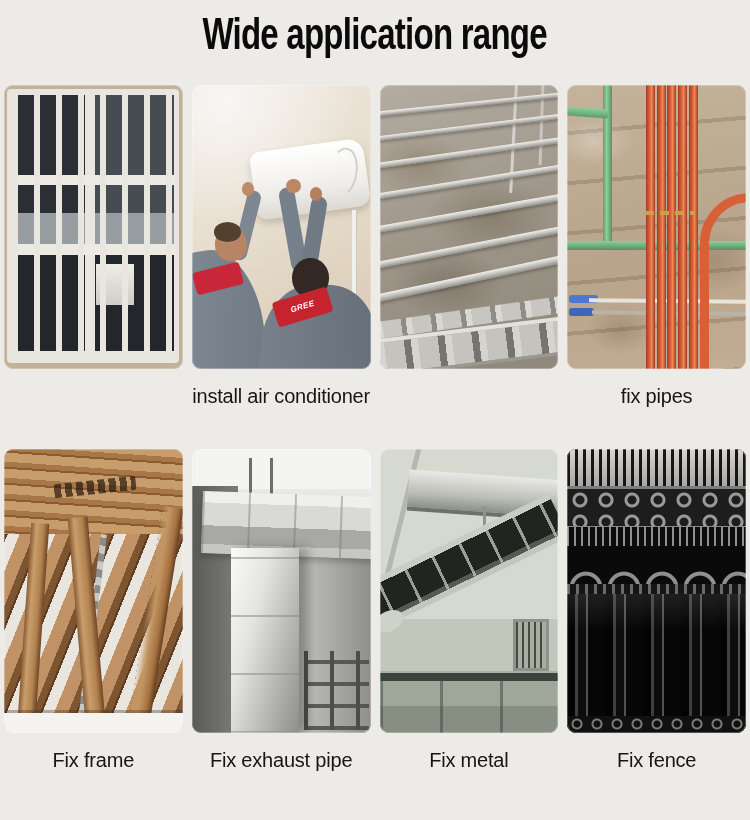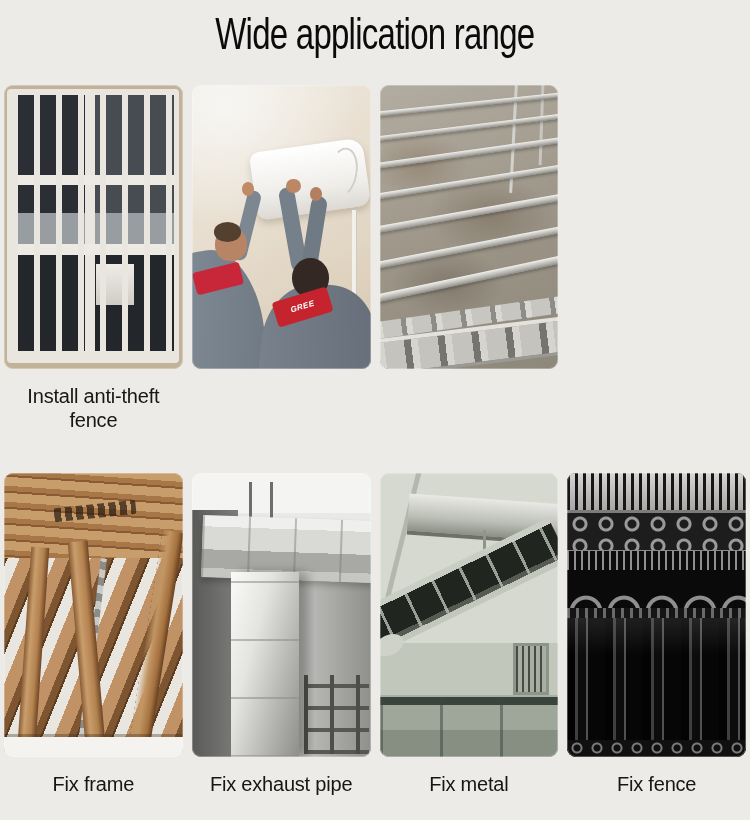--- a/index.html
+++ b/index.html
@@ -2,21 +2,21 @@
 <html><head>
 <meta charset="utf-8">
 <style>
   html,body{margin:0;padding:0;}
   .page{
     width:750px;height:820px;overflow:hidden;position:relative;
     background:#edebe8;
     font-family:"Liberation Sans", sans-serif;
   }
   
-  .title{ text-align:center; color:#0b0b0b; font-weight:normal; }
+  .title{ text-align:center; color:#0b0b0b; font-weight:bold; }
   .title .tx{ display:inline-block; transform:scaleX(.75); transform-origin:center; letter-spacing:-1px; white-space:nowrap; }
   .title1{ font-size:44px; line-height:1.16; margin-top:8px; }
   .title2{ font-size:42px; line-height:1.14; margin-top:10px; }
   
   .grid{ display:grid; grid-template-columns:repeat(4,1fr); gap:9px; padding:0 4px; margin-top:26px; }
   figure{ margin:0; }
   .photo{ height:284px; border-radius:9px; overflow:hidden; position:relative; background:#ccc; }
   .photo::after{ content:''; position:absolute; inset:0; border-radius:9px; box-shadow:inset 0 0 0 1px rgba(255,255,255,.28); pointer-events:none; }
   .photo *{ position:absolute; }
   figcaption{ text-align:center; font-size:20px; line-height:24px; color:#161616; padding:15px 0 15px; letter-spacing:-.2px; }
@@ -193,21 +193,20 @@
         <div class="win">
           <div class="band-mid"></div>
           <div class="band-low"></div>
           <div class="note"></div>
           <div class="mullion"></div>
           <div class="rail1"></div>
           <div class="rail2"></div>
           <div class="bars"></div>
         </div>
       </div>
-      <figcaption>Install anti-theft fence</figcaption>
     </figure>
 
     <figure>
       <div class="photo p2">
         <div class="ac"></div>
         <div class="pipe"></div>
         <div class="arm1"></div>
         <div class="arm2a"></div>
         <div class="arm2b"></div>
         <div class="hand1"></div>
@@ -215,38 +214,58 @@
         <div class="hand3"></div>
         <div class="body1"></div>
         <div class="head1"></div>
         <div class="patch1"></div>
         <div class="body2"></div>
         <div class="head2"></div>
         <div class="patch2">
             <span>GREE</span>
           </div>
       </div>
+      <figcaption>install air conditioner</figcaption>
     </figure>
 
     <figure>
       <div class="photo p3">
         <div class="hang1"></div>
         <div class="hang2"></div>
         <div class="st st1"></div>
         <div class="st st2"></div>
         <div class="st st3"></div>
         <div class="st st4"></div>
         <div class="st st5"></div>
         <div class="st st6"></div>
         <div class="st st7"></div>
         <div class="truss2"></div>
         <div class="truss"></div>
       </div>
     </figure>
 
+    <figure>
+      <div class="photo p4">
+        <div class="gv"></div>
+        <div class="gh1"></div>
+        <div class="gh2"></div>
+        <div class="b1"></div>
+        <div class="b2"></div>
+        <div class="c1"></div>
+        <div class="c2"></div>
+        <div class="o o1"></div>
+        <div class="o o2"></div>
+        <div class="o o3"></div>
+        <div class="o o4"></div>
+        <div class="o o5"></div>
+        <div class="oc"></div>
+        <div class="tie"></div>
+      </div>
+      <figcaption>fix pipes</figcaption>
+    </figure>
 
   </div>
 
   <div class="grid">
 
     <figure>
       <div class="photo p5">
         <div class="joists"></div>
         <div class="beam"></div>
         <div class="stamp"></div>

